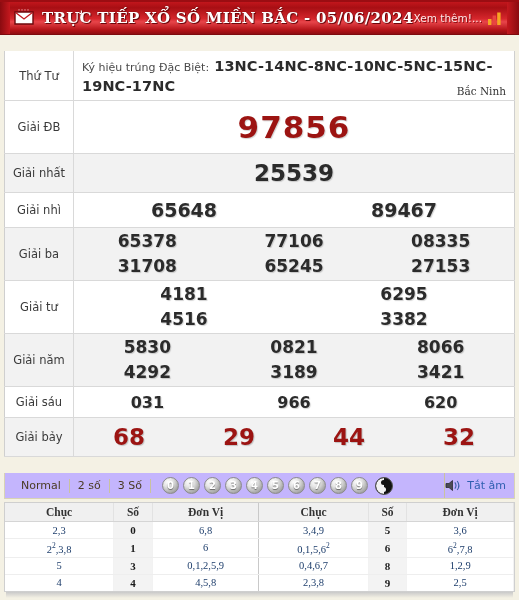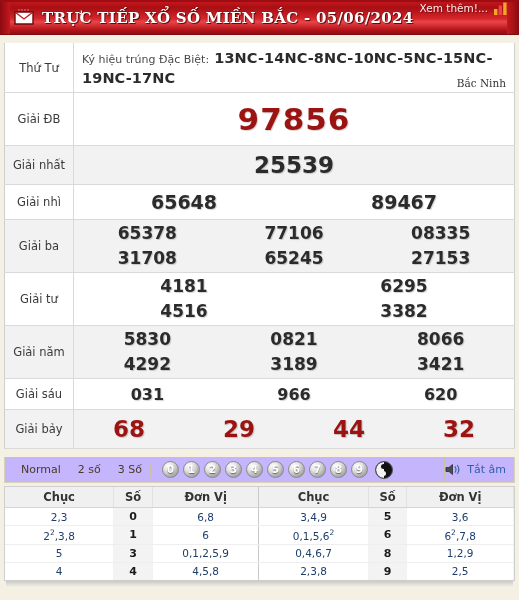--- a/index.html
+++ b/index.html
@@ -39,33 +39,33 @@
   .hdr-title{
     position:relative;z-index:3;
     margin-left:7px;
     font-family:"DejaVu Serif","Liberation Serif",serif;
     font-weight:bold;font-size:15px;color:#ffffff;
     letter-spacing:.3px;
     text-shadow:1px 1px 0 #6d080c, 0 0 2px rgba(0,0,0,.4);
     white-space:nowrap;
   }
   .hdr-right{
-    position:absolute;right:10px;top:0;height:32px;z-index:3;
-    display:flex;gap:5px;
+    position:absolute;right:16px;top:0;height:32px;z-index:3;
+    display:flex;align-items:center;gap:5px;
   }
   .hdr-more{
     font-size:10.5px;color:#ffe9e9;text-shadow:1px 1px 0 #7d0a0e;
     white-space:nowrap;
   }
   .bars-icon{display:block;}
 
   
   .results{
     border-collapse:collapse;
-    width:511px;margin:8px 4px;
+    width:511px;margin:16px 4px;
     background:#ffffff;
     table-layout:fixed;
     border-left:1px solid #cfcfcf;
     border-right:1px solid #cfcfcf;
   }
   .results td{
     border-bottom:1px solid #d9d9d9;
     padding:0;
     vertical-align:middle;
   }
@@ -157,21 +157,21 @@
   }
   .tb-right{
     margin-left:auto;display:flex;align-items:center;gap:4px;
     padding-right:8px;border-left:1px solid #c9c2a0;height:100%;
     padding-left:0;
   }
   .tb-mute{font-size:11px;color:#2f5fb0;white-space:nowrap;}
 
   
   .stats-wrap{margin:3px 4px 0 4px;border:1px solid #cfcfcf;background:#fff;}
-  .stats{border-collapse:collapse;width:100%;table-layout:fixed;}
+  .stats{border-collapse:collapse;width:100%;table-layout:fixed;font-family:Liberation Serif, serif;}
   .stats th{
     background:#f0f0f0;font-size:11.5px;color:#333;font-weight:bold;
     padding:3px 0;border-bottom:1px solid #d5d5d5;
     border-right:1px solid #e2e2e2;
   }
   .stats td{
     font-size:10.5px;color:#1d3d6b;text-align:center;
     padding:2px 0;border-bottom:1px solid #eeeeee;
     border-right:1px solid #f2f2f2;
     margin-left:23px;

